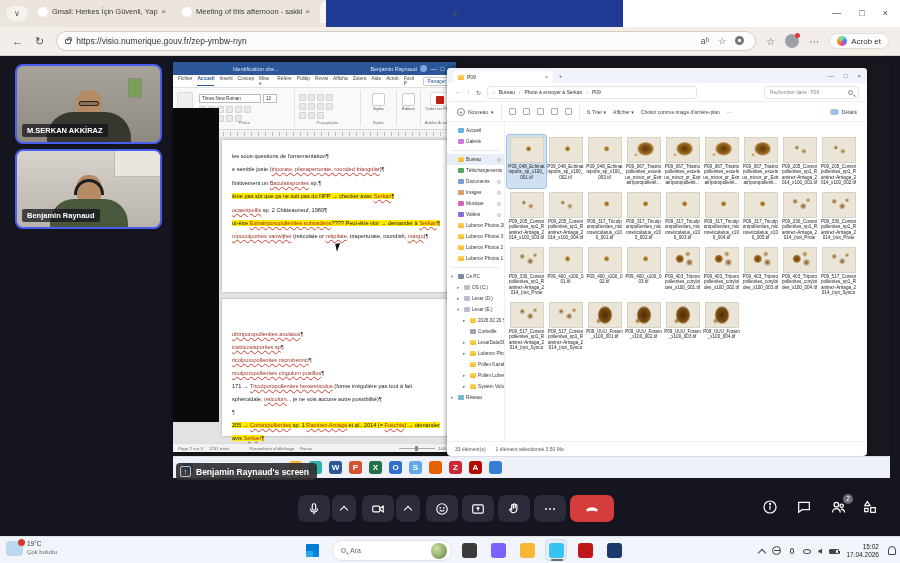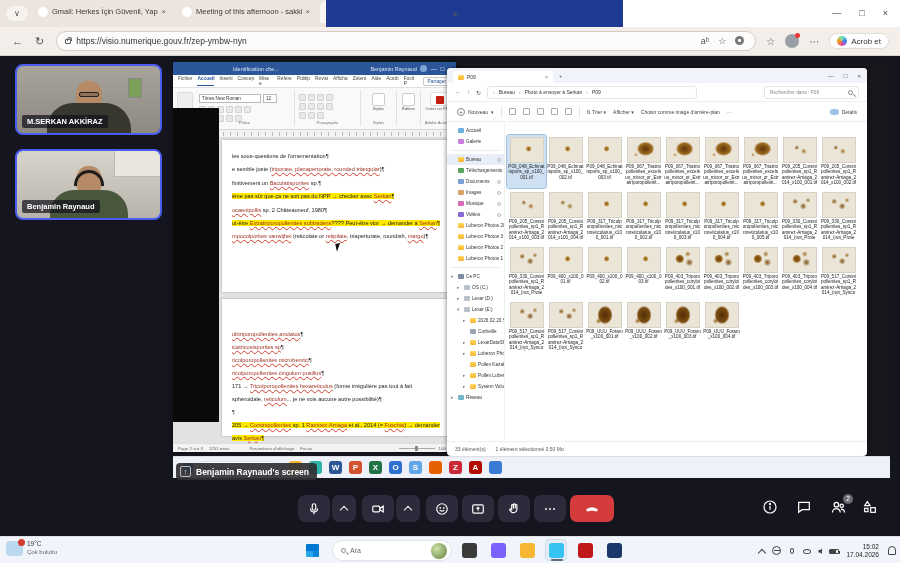--- a/index.html
+++ b/index.html
@@ -29,21 +29,21 @@
   .lock::before{content:"";position:absolute;left:0.5px;top:-3px;width:3px;height:3px;border:1px solid #5f5f5f;border-bottom:none;border-radius:3px 3px 0 0;}
   .pill-ic{margin-left:auto;display:flex;gap:9px;color:#555;font-size:9px;}
   .addr-right{display:flex;align-items:center;gap:10px;margin-left:10px;color:#555;font-size:10px;}
   .avatar{width:14px;height:14px;border-radius:50%;background:#9aa0a6;position:relative;}
   .avatar::after{content:"";position:absolute;right:-1px;top:-1px;width:5px;height:5px;border-radius:50%;background:#e33;}
   .copilot-btn{display:flex;align-items:center;gap:4px;background:#fff;border-radius:10px;padding:2px 7px;font-size:8px;color:#333;border:1px solid #e3ddd6;}
   .cp-ic{width:10px;height:10px;border-radius:50%;background:conic-gradient(#6ee7b7,#3b82f6,#ec4899,#f59e0b,#6ee7b7);}
 
   
   .visio{left:0;top:56px;width:900px;height:480px;background:#15151f;}
-  .tile{left:15px;width:147px;height:71px;border:2px solid #4a5df0;border-radius:8px;overflow:hidden;}
+  .tile{left:15px;width:147px;height:80px;border:2px solid #4a5df0;border-radius:8px;overflow:hidden;}
   .tile.t1{top:8px;background:linear-gradient(180deg,#a8a49c,#8e8a82);}
   .tile.t2{top:93px;background:linear-gradient(180deg,#d8d3cb,#b9b4ab);}
   .pframe{right:18px;top:12px;width:14px;height:20px;background:#7aa05a;border:1px solid #888;}
   .cupboard{right:0;top:0;width:46px;height:26px;background:#e9e6df;border-left:1px solid #bbb;border-bottom:1px solid #bbb;}
   .body1{left:50%;bottom:0;transform:translateX(-50%);width:84px;height:30px;border-radius:26px 26px 0 0;background:#37362f;}
   .body2{left:50%;bottom:0;transform:translateX(-50%);width:78px;height:28px;border-radius:24px 24px 0 0;background:#49583c;}
   .head{left:50%;bottom:22px;transform:translateX(-50%);width:26px;height:30px;border-radius:46%;background:#b58a64;}
   .glasses{left:50%;bottom:36px;transform:translateX(-50%);width:20px;height:5px;border:1px solid #222;border-radius:2px;background:rgba(40,40,40,.25);}
   .hphone{left:50%;bottom:32px;transform:translateX(-50%);width:30px;height:16px;border:3px solid #1d1d1d;border-bottom:none;border-radius:15px 15px 0 0;}
   .nametag{left:5px;bottom:5px;background:rgba(18,18,26,.72);color:#fff;font-size:7.5px;font-weight:bold;padding:2px 5px;border-radius:2px;white-space:nowrap;}

